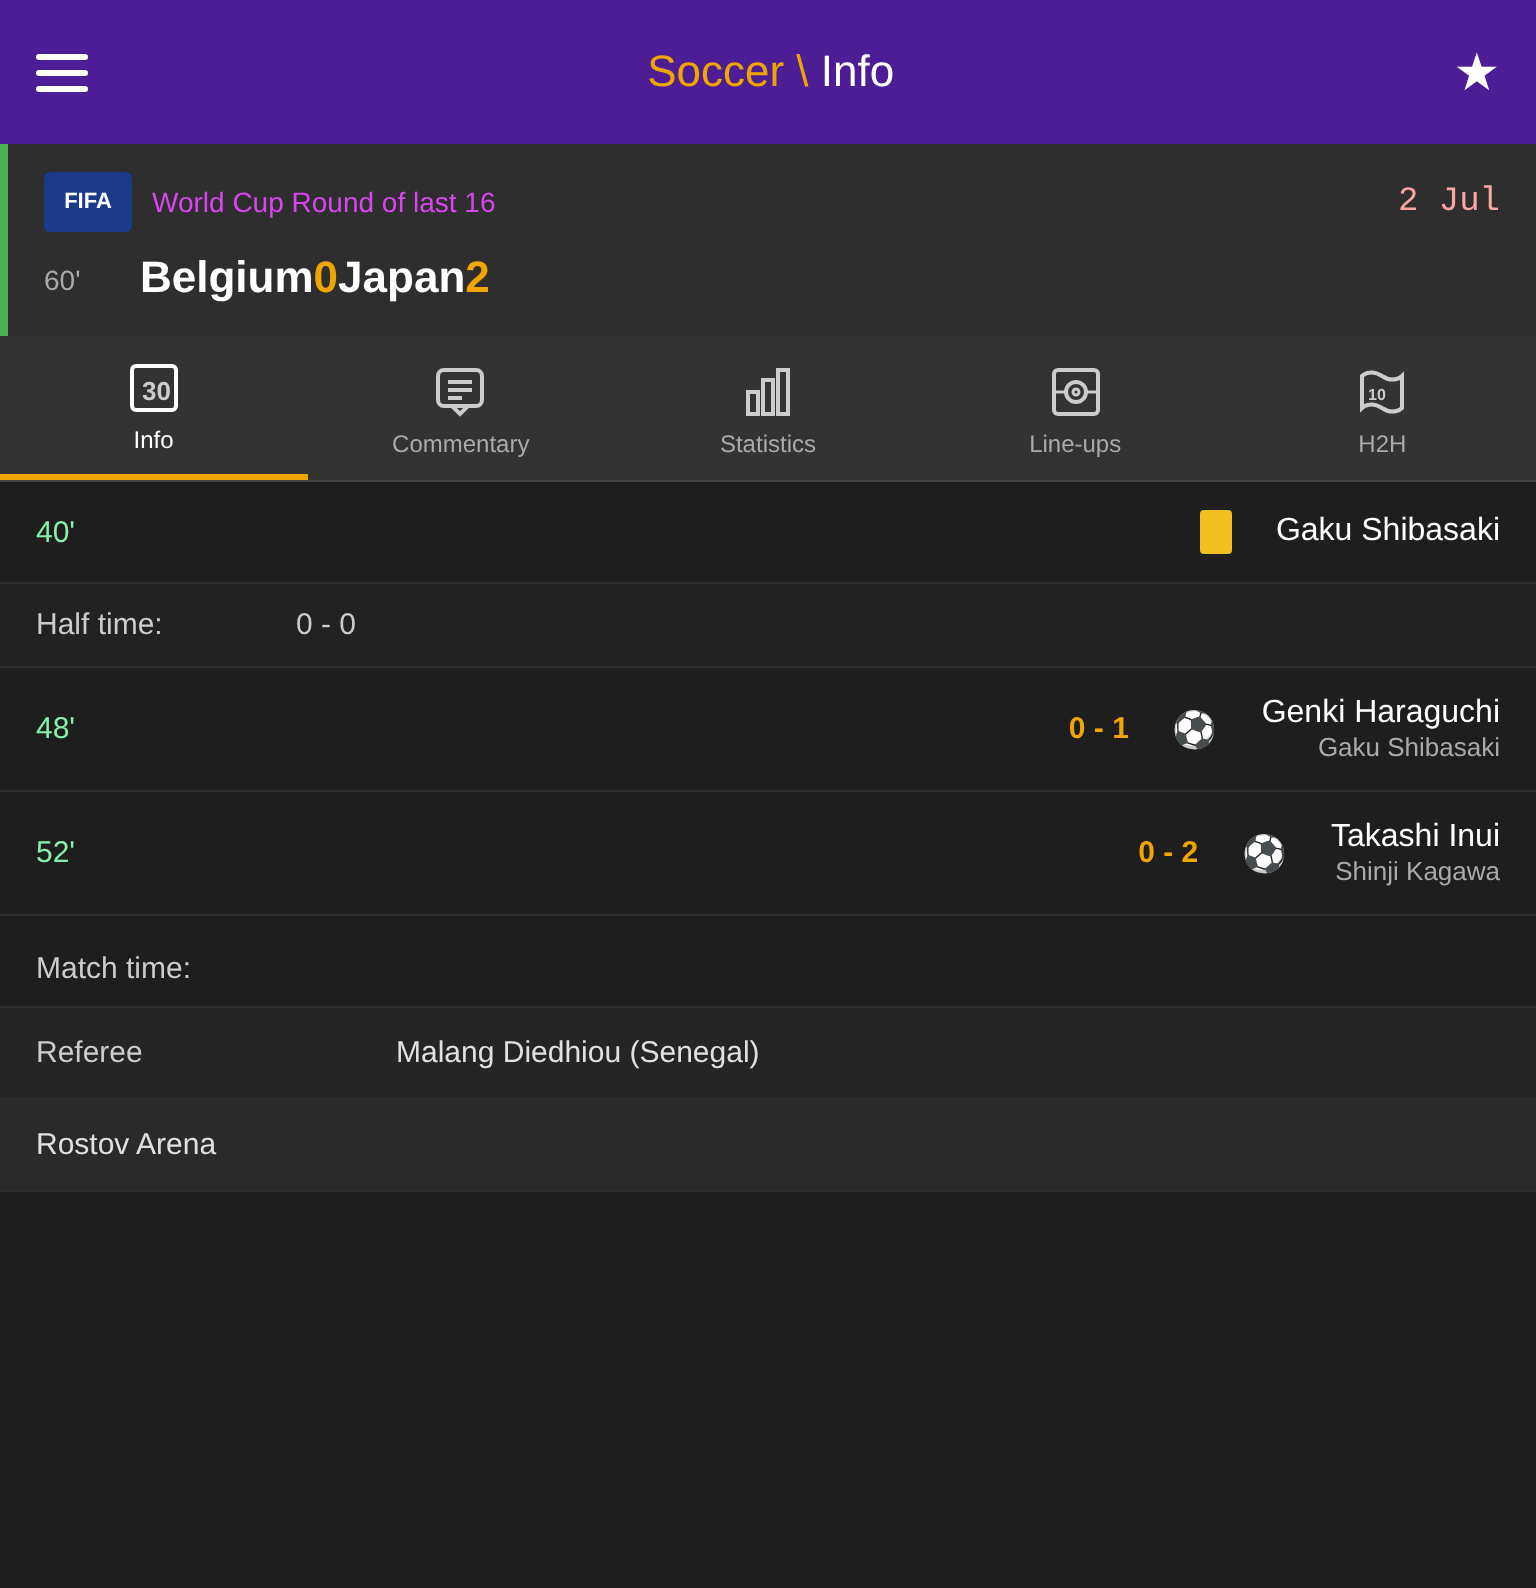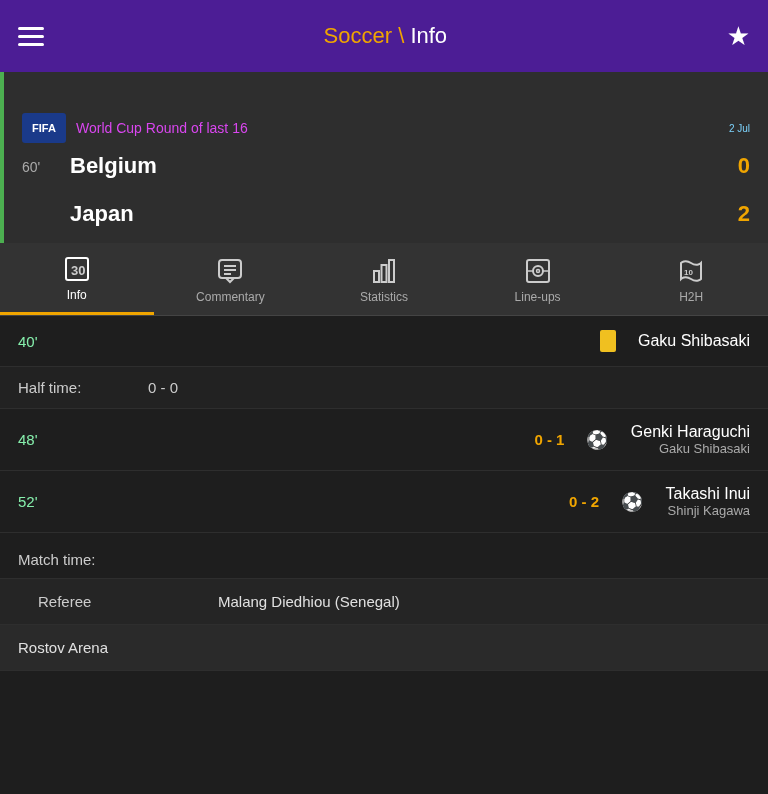--- a/index.html
+++ b/index.html
@@ -52,21 +52,20 @@
     .match-card {
       background: #2e2e2e;
       border-left: 4px solid #4caf50;
       padding: 14px 18px 16px 18px;
     }
     .match-tournament {
       display: flex;
       align-items: center;
       justify-content: space-between;
       margin-bottom: 10px;
-      margin-top: 27px;
     }
     .tournament-left {
       display: flex;
       align-items: center;
       gap: 10px;
     }
     .fifa-badge {
       width: 44px;
       height: 30px;
       background: #1a3a8a;
@@ -77,38 +76,39 @@
       font-size: 11px;
       font-weight: bold;
       color: #fff;
       flex-shrink: 0;
     }
     .tournament-name {
       font-size: 14px;
       color: #d946ef;
     }
     .match-date {
-      font-size: 10px;
-      color: #7dd3fc;
+      font-size: 17px;
+      color: #fca5a5;
+      font-family: Liberation Mono, monospace;
     }
     .match-teams {
       display: flex;
       align-items: flex-start;
     }
     .match-time {
       font-size: 14px;
       color: #aaa;
       width: 48px;
       padding-top: 6px;
     }
     .teams-scores {
       flex: 1;
       display: flex;
-      flex-direction: column;
-      gap: 22px;
+      flex-direction: row;
+      gap: 0;
     }
     .team-row {
       display: flex;
       align-items: center;
       justify-content: space-between;
     }
     .team-name {
       font-size: 22px;
       font-weight: 600;
       color: #fff;
@@ -251,21 +251,20 @@
       background: #252525;
     }
     .info-row:nth-child(odd) {
       background: #2a2a2a;
     }
     .info-label {
       width: 180px;
       font-size: 15px;
       color: #ccc;
       flex-shrink: 0;
-      margin-left: 20px;
     }
     .info-value {
       font-size: 15px;
       color: #e0e0e0;
     }
   </style>
 </head>
 <body>
 
 <header class="header">

